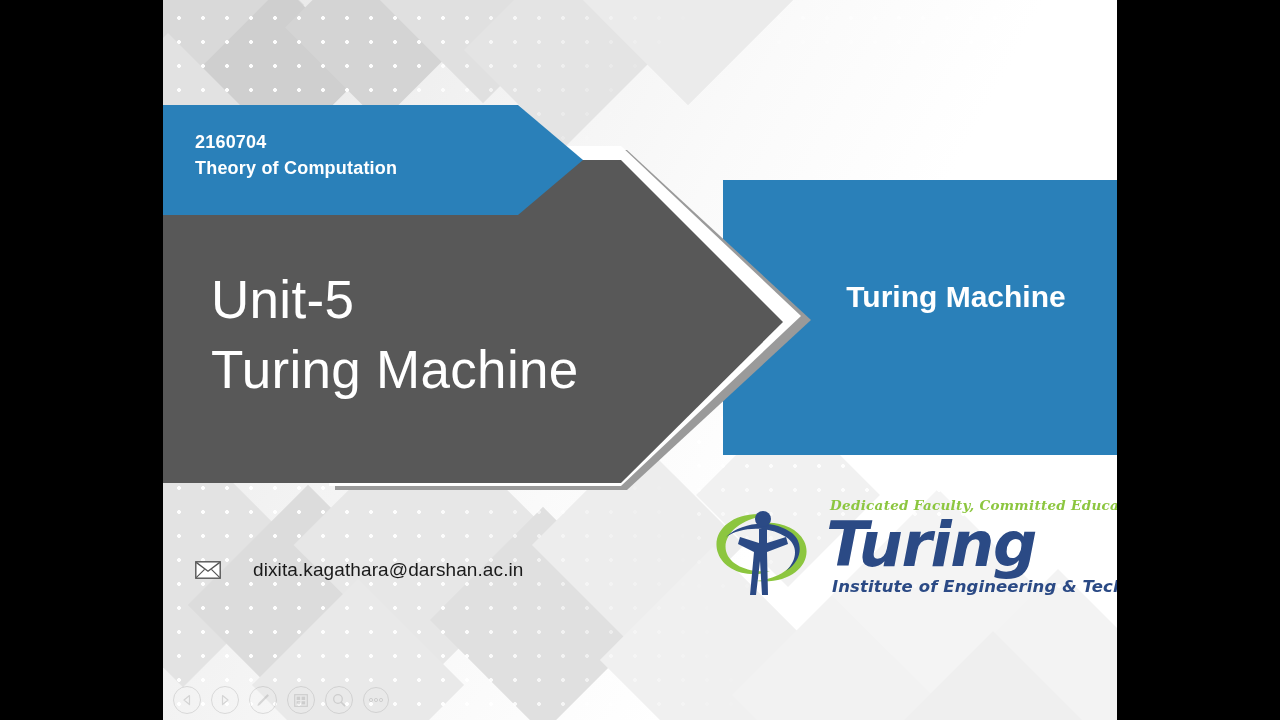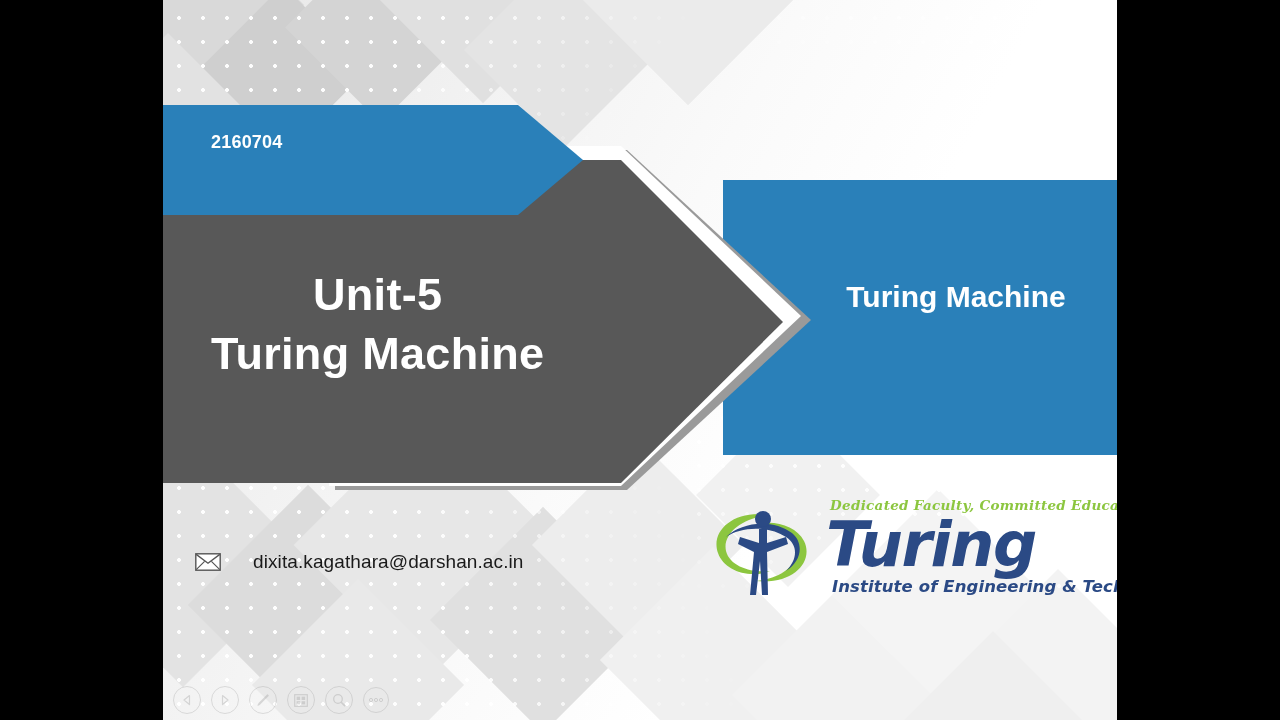--- a/index.html
+++ b/index.html
@@ -57,21 +57,21 @@
 
   
   .course-banner {
     position:absolute; left:0; top:105px;
     width:420px; height:110px;
     background:#2a80b9;
     clip-path:polygon(0 0, 355px 0, 420px 55px, 355px 110px, 0 110px);
     z-index:14;
   }
   .course-banner .txt {
-    position:absolute; left:48px; top:24px;
+    position:absolute; left:32px; top:24px;
     color:#ffffff; font-weight:bold; font-size:18px; line-height:1.45;
     letter-spacing:.2px;
   }
 
   
   .arrow-shadow {
     position:absolute; left:172px; top:150px;
     width:476px; height:340px;
     background:#9a9a9a;
     clip-path:polygon(0 0, 292px 0, 476px 170px, 292px 340px, 0 340px);
@@ -86,23 +86,22 @@
   }
   .arrow-grey {
     position:absolute; left:0px; top:160px;
     width:620px; height:323px;
     background:#585858;
     clip-path:polygon(0 0, 458px 0, 620px 162px, 458px 323px, 0 323px);
     z-index:11;
   }
   .arrow-grey .unit-txt {
     position:absolute; left:48px; top:105px;
-    color:#ffffff; font-weight:bold; font-size:45px; line-height:1.32;
+    color:#ffffff; font-weight:normal; font-size:53px; line-height:1.32;
     letter-spacing:.3px;
-    text-align:center;
   }
 
   
   .right-panel {
     position:absolute; left:560px; top:180px;
     width:394px; height:275px;
     background:#2a80b9;
     z-index:8;
   }
   .right-panel .ttl {
@@ -113,21 +112,21 @@
   }
 
   
   .presenter {
     position:absolute; left:32px; top:545px; z-index:20;
   }
   .presenter .name {
     font-size:19px; font-weight:bold; color:#1a1a1a; letter-spacing:.2px;
   }
   .presenter .mailrow {
-    display:flex; align-items:center; gap:14px; margin-top:6px;justify-content:space-between;
+    display:flex; align-items:center; gap:14px; margin-top:14px;justify-content:space-between;
   }
   .presenter .mailrow .mail {
     font-size:19px; color:#1a1a1a; letter-spacing:.1px; margin-left:18px;
   }
   .env { width:26px; height:18px; display:block; }
 
   
   .logo {
     position:absolute; left:545px; top:495px; width:380px; height:110px; z-index:20;
   }
@@ -218,20 +217,21 @@
     <div class="arrow-grey">
       <div class="unit-txt">
         <div>Unit-5</div>
         <div>Turing Machine</div>
       </div>
     </div>
 
     <div class="course-banner">
       <div class="txt">
         <div>2160704</div>
+        <div>Theory of Computation</div>
       </div>
     </div>
 
     <div class="presenter">
       <div class="mailrow">
         <span>
           <svg class="env" viewBox="0 0 26 18">
             <rect x="0.8" y="0.8" width="24.4" height="16.4" fill="#ffffff" stroke="#555" stroke-width="1.4"></rect>
             <path d="M1.2 1.4 L13 10.2 L24.8 1.4" fill="none" stroke="#555" stroke-width="1.4"></path>
             <path d="M1.2 16.6 L9.6 8.4 M24.8 16.6 L16.4 8.4" fill="none" stroke="#555" stroke-width="1.2"></path>

